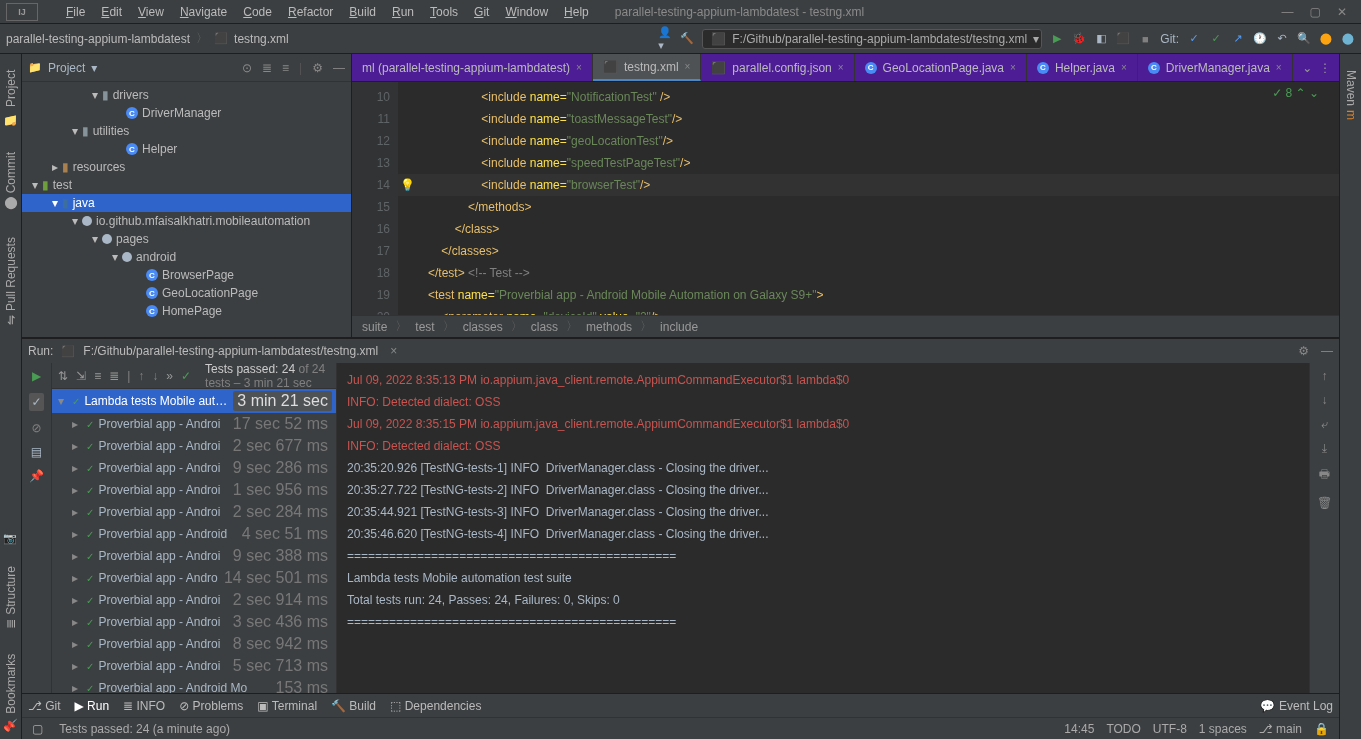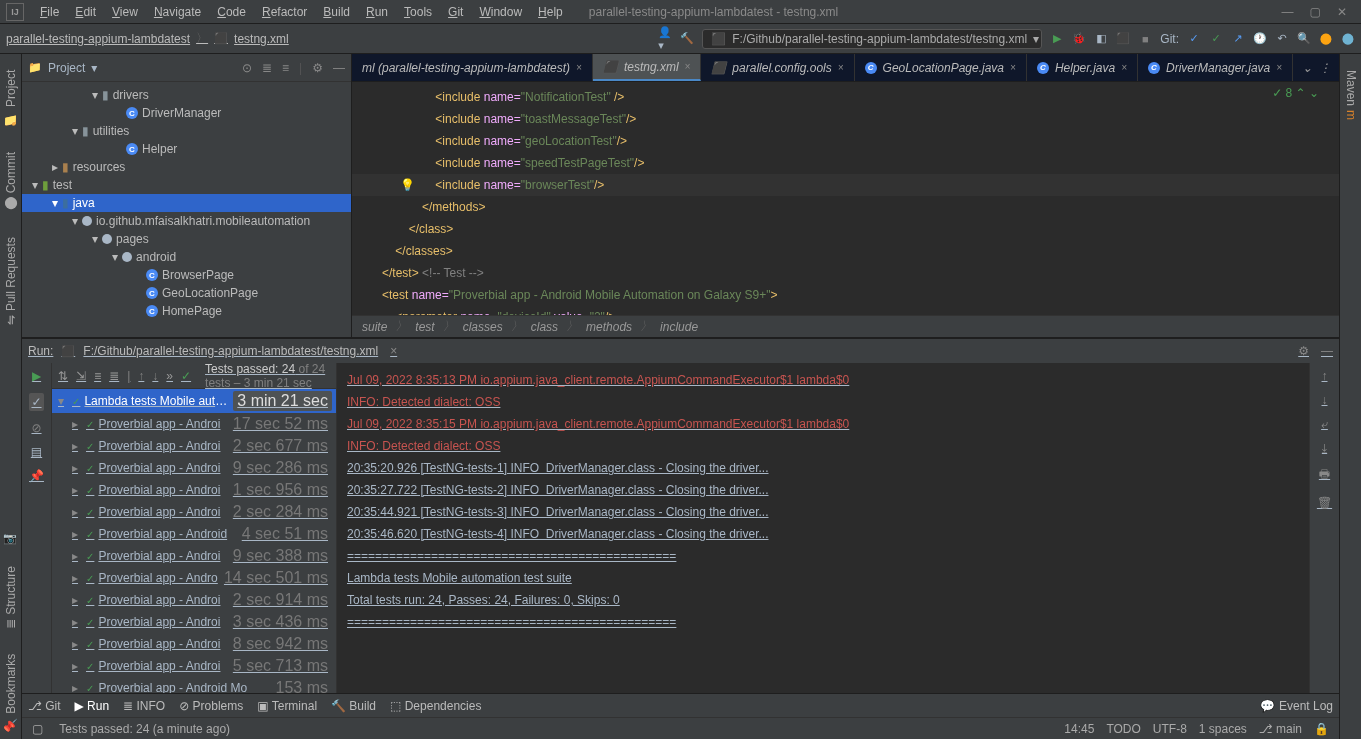--- a/index.html
+++ b/index.html
@@ -1,25 +1,25 @@
 <!DOCTYPE html>
 <html><head>
 <meta charset="utf-8">
 <style>
 * { margin: 0; padding: 0; box-sizing: border-box; font-family: 'Segoe UI', Arial, sans-serif; font-size: 12px; }
 body { background: #2b2b2b; color: #a9b7c6; width: 1361px; height: 739px; overflow: hidden; display: flex; flex-direction: column; }
 .menubar { background: #3c3f41; height: 24px; display: flex; align-items: center; padding: 0 6px; border-bottom: 1px solid #1e1e1e; }
-.menubar .logo { width: 18px; height: 18px; background: #3c3f41; border: 1px solid #666; display:inline-flex; align-items:center; justify-content:center; margin-right:8px; font-size:9px; font-weight:bold; color:#999;}
+.menubar .logo { width: 32px; height: 18px; background: #3c3f41; border: 1px solid #666; display:inline-flex; align-items:center; justify-content:center; margin-right:20px; font-size:9px; font-weight:bold; color:#999;}
 .menubar .menu-item { padding: 4px 8px; color: #bbbbbb; cursor: pointer; }
 .menubar .menu-item u { text-decoration: underline; }
 .menubar .title { margin-left: 18px; color: #8a8a8a; font-size: 12px; }
 .menubar .win-controls { margin-left: auto; display: flex; gap: 16px; color:#888; padding-right:8px; }
 
 .navbar { background: #3c3f41; height: 30px; display: flex; align-items: center; padding: 0 6px; border-bottom: 1px solid #1e1e1e; }
-.breadcrumb { display: flex; align-items: center; gap: 6px; color:#bbb;text-decoration:underline; }
+.breadcrumb { display: flex; align-items: center; gap: 6px; color:#bbb; }
 .breadcrumb .sep { color:#666; }
 .navbar .right { margin-left: auto; display: flex; align-items: center; gap: 8px; }
 .run-config { background: #2b2b2b; border: 1px solid #555; padding: 2px 8px; border-radius: 3px; display: flex; align-items: center; gap: 6px; font-size:11px; color:#aaa; max-width:340px; overflow:hidden; white-space:nowrap;}
 .ico { width: 14px; height: 14px; display:inline-flex; align-items:center; justify-content:center; font-size:11px;}
 .green { color: #499c54; } .orange { color: #cc7832; } .blue { color:#589df6; } .yellow { color:#ffc66d; } .gray { color:#808080; }
 
 .body-row { flex: 1; display: flex; min-height: 0; }
 .gutter-left, .gutter-right { width: 22px; background: #3c3f41; border-right: 1px solid #1e1e1e; display:flex; flex-direction:column; align-items:center; gap:14px; padding-top:10px; }
 .gutter-right { border-left: 1px solid #1e1e1e; border-right:none; }
 .vtab { writing-mode: vertical-rl; transform: rotate(180deg); font-size: 11px; color:#aaa; padding:6px 2px; cursor:pointer; display:flex; align-items:center; gap:4px;}
@@ -28,35 +28,35 @@
 .upper { flex:1; display:flex; min-height:0; border-bottom:1px solid #1e1e1e; }
 
 .project-panel { width: 330px; background:#3c3f41; border-right:1px solid #1e1e1e; display:flex; flex-direction:column; }
 .proj-header { height:28px; display:flex; align-items:center; padding:0 6px; border-bottom:1px solid #323232; gap:6px;}
 .proj-header .right-icons { margin-left:auto; display:flex; gap:10px; color:#888; }
 .tree { flex:1; overflow:auto; padding:4px 0; font-size:12px; }
 .tree-item { display:flex; align-items:center; gap:4px; padding:2px 0 2px 8px; color:#bbbbbb; white-space:nowrap; cursor:pointer;}
 .tree-item.sel { background:#2f65ca; color:#fff; } .pkg-ico { width:10px; height:10px; background:#a9b7c6; border-radius:50%; display:inline-block;} .class-ico { width:12px;height:12px;border-radius:50%;background:#4a8af4;display:inline-flex;align-items:center;justify-content:center;color:#fff;font-size:8px;font-weight:bold;}
 
 .editor-area { flex:1; display:flex; flex-direction:column; min-width:0; background:#2b2b2b; }
-.tabs { height:28px; background:#0f172a; display:flex; align-items:stretch; border-bottom:1px solid #1e1e1e; overflow:hidden;font-style:italic; }
+.tabs { height:28px; background:#4c1d95; display:flex; align-items:stretch; border-bottom:1px solid #1e1e1e; overflow:hidden; }
 .tab { display:flex; align-items:center; gap:6px; padding:0 10px; color:#bbb; border-right:1px solid #323232; cursor:pointer; font-size:12px; white-space:nowrap;}
 .tab.active { background:#4e5254; border-bottom:2px solid #4a88c7; }
 .tab .close { color:#888; font-size:10px; }
 .tabs .tab-more { margin-left:auto; display:flex; align-items:center; padding:0 8px; color:#999;}
 
 .code-area { flex:1; display:flex; overflow:hidden; position:relative;}
 .line-numbers { width:46px; background:#313335; text-align:right; padding:4px 8px 4px 0; color:#606366; font-family:'Consolas',monospace; font-size:13px; line-height:22px;}
-.code { flex:1; padding:4px 0; font-family:'Consolas',monospace; font-size:13px; line-height:22px; white-space:pre; overflow:auto; } .attr { color:#f0abfc; } .str { color:#6a8759; } .tag { color:#e8bf6a; } .cmnt { color:#808080; }
+.code { flex:1; padding:4px 0; font-family:'Consolas',monospace; font-size:13px; line-height:22px; white-space:pre; overflow:auto; } .attr { color:#fde047; } .str { color:#6a8759; } .tag { color:#e8bf6a; } .cmnt { color:#808080; }
 .code .hl { background:#323232; display:block; }
 .code-status { position:absolute; top:4px; right:20px; color:#499c54; font-size:11px; display:flex; align-items:center; gap:4px;}
-.breadcrumb-bar { height:22px; background:#3c3f41; border-top:1px solid #323232; display:flex; align-items:center; padding:0 10px; gap:8px; font-size:11px; color:#999;font-style:italic;}
+.breadcrumb-bar { height:22px; background:#3c3f41; border-top:1px solid #323232; display:flex; align-items:center; padding:0 10px; gap:8px; font-size:11px; color:#999;}
 .breadcrumb-bar .sep { color:#666; }
 
-.run-panel { height:355px; background:#2b2b2b; display:flex; flex-direction:column; border-top:1px solid #1e1e1e;text-decoration:underline;}
+.run-panel { height:355px; background:#2b2b2b; display:flex; flex-direction:column; border-top:1px solid #1e1e1e;}
 .run-header { height:24px; background:#3c3f41; display:flex; align-items:center; padding:0 6px; gap:8px; font-size:12px; color:#bbb;}
 .run-header .tab-close { margin-left:4px; color:#888;}
 .run-header .right { margin-left:auto; display:flex; gap:12px; color:#888;}
 .run-body { flex:1; display:flex; min-height:0;}
 .run-toolbar-left { width:30px; background:#3c3f41; display:flex; flex-direction:column; align-items:center; gap:10px; padding:6px 0; border-right:1px solid #323232;}
 .run-content { flex:1; display:flex; min-width:0;}
 .test-tree { width:285px; background:#3c3f41; display:flex; flex-direction:column; border-right:1px solid #323232; font-size:12px;}
 .test-toolbar { height:26px; display:flex; align-items:center; padding:0 6px; gap:8px; border-bottom:1px solid #323232; color:#999;}
 .test-toolbar .passed { margin-left:6px; color:#bbb; font-size:11px;}
 .test-list { flex:1; overflow:auto;}
@@ -242,41 +242,54 @@
               <span>ml (parallel-testing-appium-lambdatest)</span>
               <span class="close">×</span>
             </div>
             <div class="tab active">
               <span class="orange">⬛</span>
               <span>testng.xml</span>
               <span class="close">×</span>
             </div>
             <div class="tab">
               <span class="yellow">⬛</span>
-              <span>parallel.config.ools</span>
+              <span>parallel.config.json</span>
               <span class="close">×</span>
             </div>
             <div class="tab">
               <span class="class-ico">C</span>
               <span>GeoLocationPage.java</span>
               <span class="close">×</span>
             </div>
             <div class="tab">
               <span class="class-ico">C</span>
               <span>Helper.java</span>
               <span class="close">×</span>
             </div>
             <div class="tab">
               <span class="class-ico">C</span>
               <span>DriverManager.java</span>
               <span class="close">×</span>
             </div>
             <div class="tab-more"><span>⌄</span>&nbsp;&nbsp;<span>⋮</span></div>
           </div>
         <div class="code-area">
+          <div class="line-numbers" id="lnums">
+              <div>10</div>
+              <div>11</div>
+              <div>12</div>
+              <div>13</div>
+              <div>14</div>
+              <div>15</div>
+              <div>16</div>
+              <div>17</div>
+              <div>18</div>
+              <div>19</div>
+              <div>20</div>
+            </div>
           <div class="code" id="code"><div>                         <span class="tag">&lt;include</span> <span class="attr">name=</span><span class="str">"NotificationTest"</span> <span class="tag">/&gt;</span></div><div>                         <span class="tag">&lt;include</span> <span class="attr">name=</span><span class="str">"toastMessageTest"</span><span class="tag">/&gt;</span></div><div>                         <span class="tag">&lt;include</span> <span class="attr">name=</span><span class="str">"geoLocationTest"</span><span class="tag">/&gt;</span></div><div>                         <span class="tag">&lt;include</span> <span class="attr">name=</span><span class="str">"speedTestPageTest"</span><span class="tag">/&gt;</span></div><div class="hl"><span style="color:#ffc66d;position:absolute;left:48px">💡</span>                         <span class="tag">&lt;include</span> <span class="attr">name=</span><span class="str">"browserTest"</span><span class="tag">/&gt;</span></div><div>                     <span class="tag">&lt;/methods&gt;</span></div><div>                 <span class="tag">&lt;/class&gt;</span></div><div>             <span class="tag">&lt;/classes&gt;</span></div><div>         <span class="tag">&lt;/test&gt;</span> <span class="cmnt">&lt;!-- Test --&gt;</span></div><div>         <span class="tag">&lt;test</span> <span class="attr">name=</span><span class="str">"Proverbial app - Android Mobile Automation on Galaxy S9+"</span><span class="tag">&gt;</span></div><div>             <span class="tag">&lt;parameter</span> <span class="attr">name=</span><span class="str">"deviceId"</span> <span class="attr">value=</span><span class="str">"2"</span><span class="tag">/&gt;</span></div></div>
           <div class="code-status">
               <span>✓ 8  ⌃ ⌄</span>
             </div>
         </div>
         <div class="breadcrumb-bar" id="bcrumb">
             <span>suite</span>
             <span class="sep">〉</span>
             <span>test</span>
             <span class="sep">〉</span>

